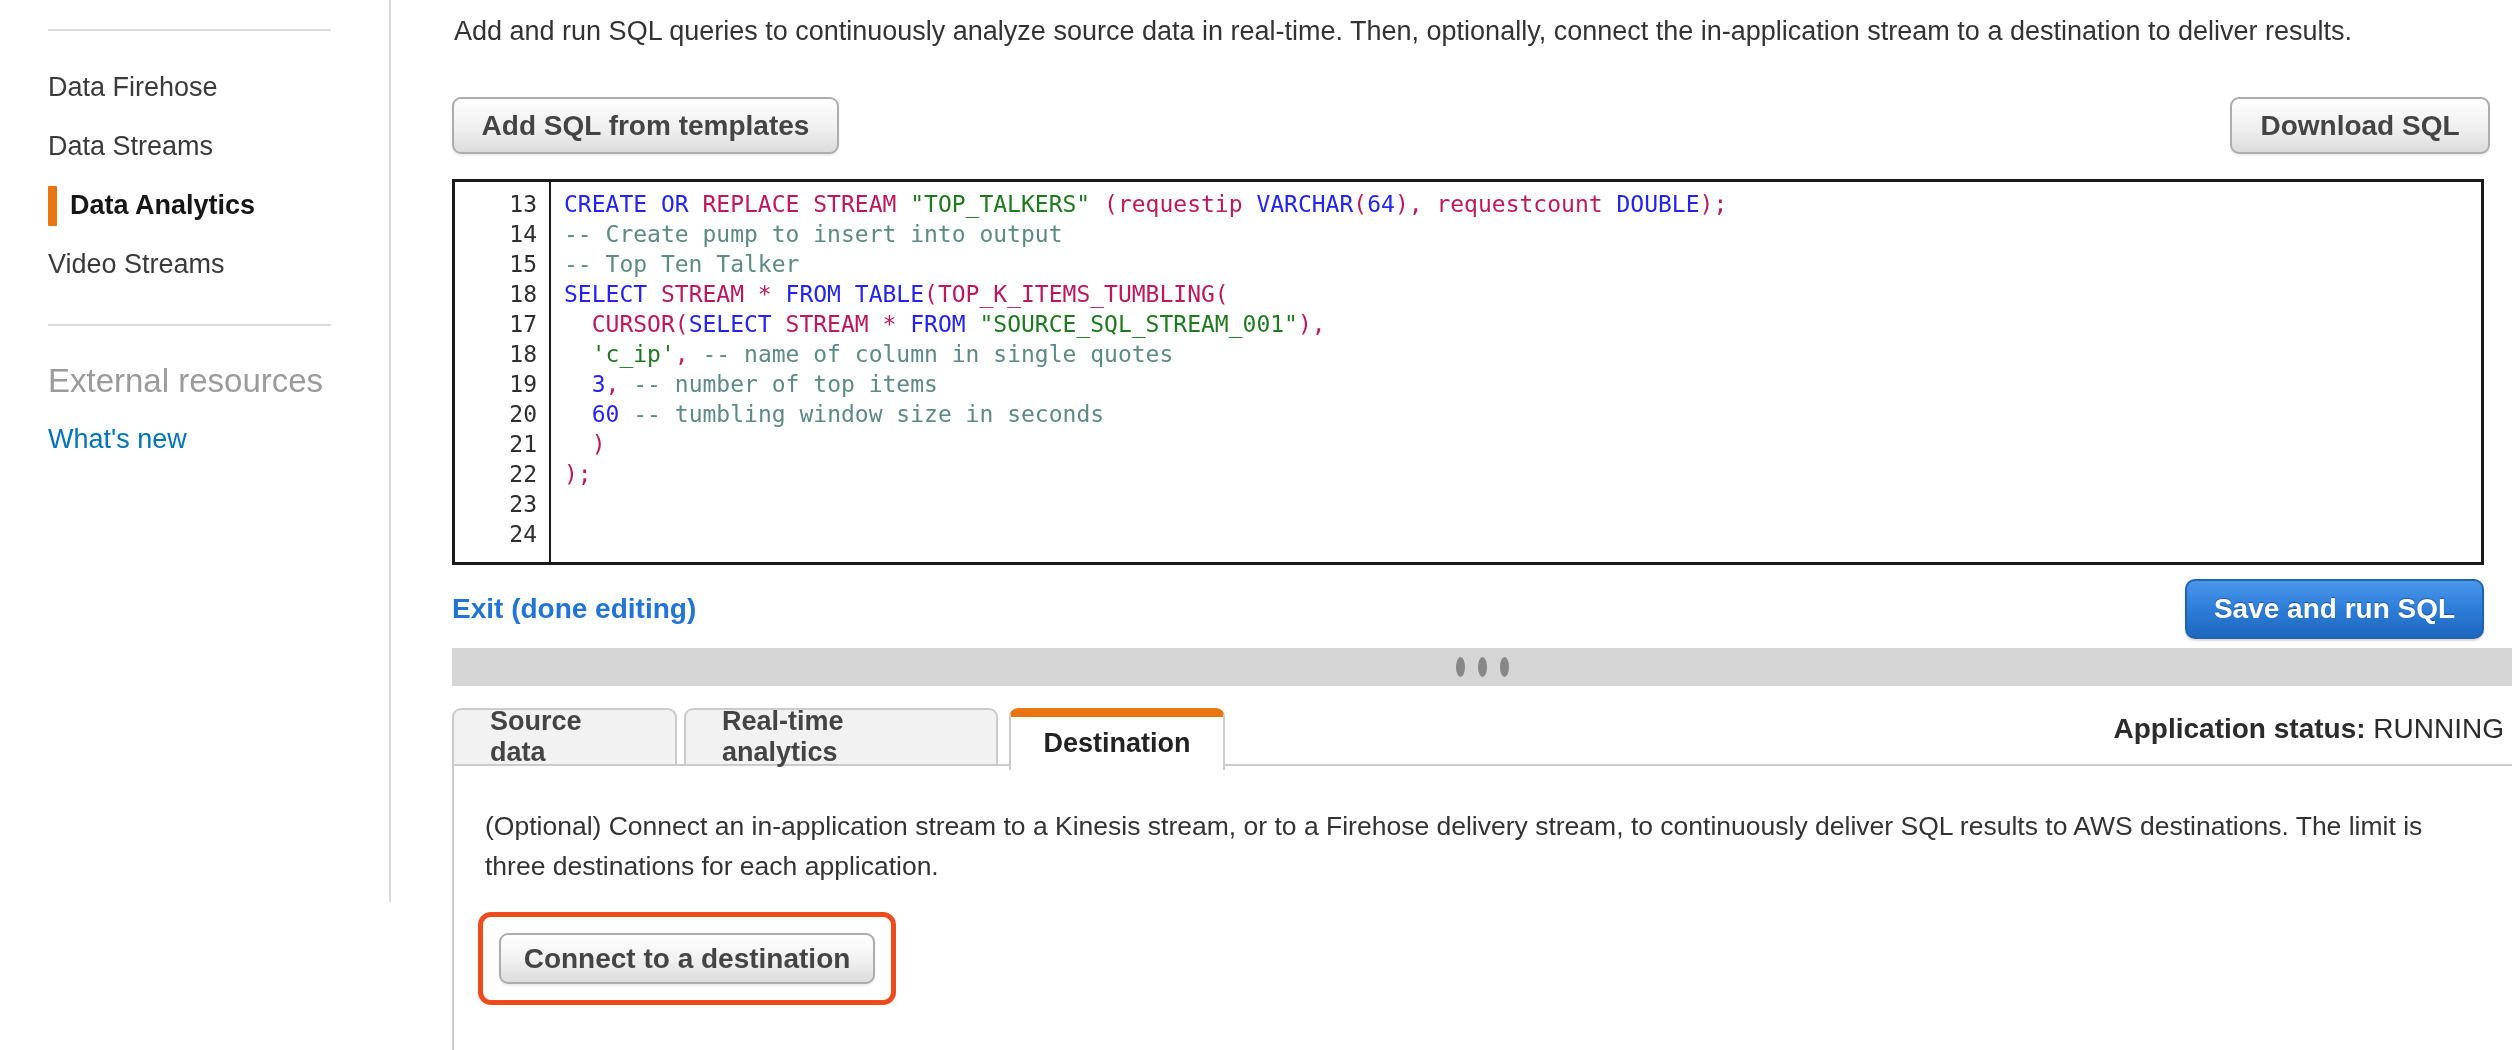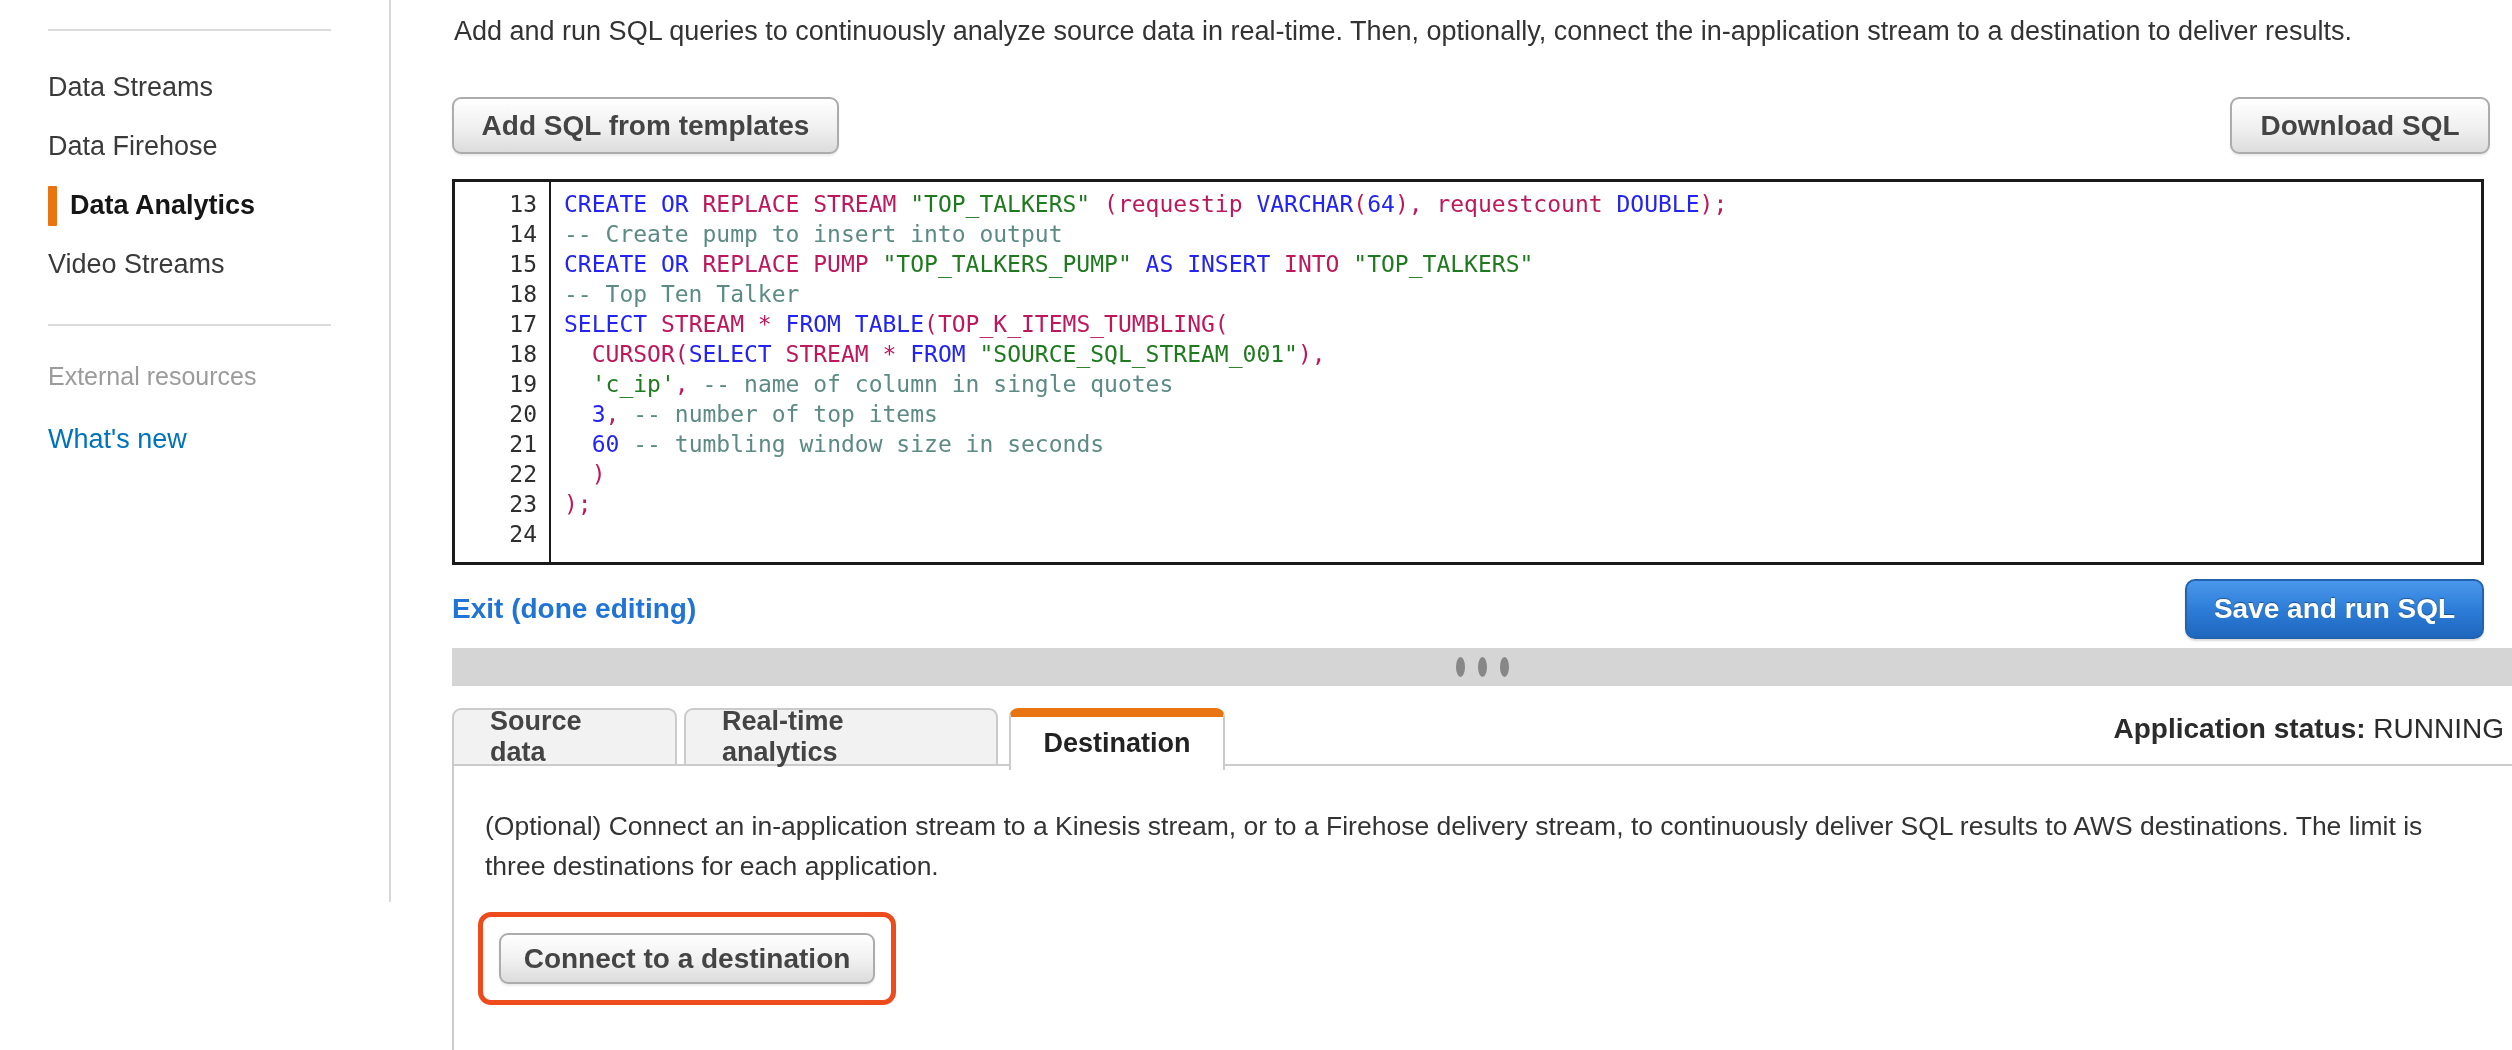--- a/index.html
+++ b/index.html
@@ -10,21 +10,21 @@
   .sidebar{position:absolute;left:0;top:0;width:389px;height:902px;background:#fff;}
   .sidebar-border{position:absolute;left:389px;top:0;width:2px;height:902px;background:#D8D8D8;}
   .side-divider{position:absolute;left:48px;width:283px;height:0;border-top:2px solid #DBDBDB;}
   .side-divider.top{top:29px;}
   .side-divider.mid{top:324px;}
   .side-nav{position:absolute;left:48px;top:58px;width:320px;}
   .side-item{height:59px;display:flex;align-items:center;font-size:27px;color:#3A3A3A;cursor:pointer;}
   .side-item .bar{display:none;width:9px;height:40px;background:#E87511;margin-right:13px;border-radius:1px;}
   .side-item.active{font-weight:bold;color:#161616;}
   .side-item.active .bar{display:block;}
-  .ext-heading{position:absolute;left:48px;top:362px;font-size:25px;color:#9B9B9B;}
+  .ext-heading{position:absolute;left:48px;top:362px;font-size:33px;color:#9B9B9B;}
   .whats-new{position:absolute;left:48px;top:424px;font-size:27px;color:#0073BB;cursor:pointer;text-decoration:none;}
 
   
   .main{position:absolute;left:452px;top:0;width:2060px;height:1050px;}
   .desc{position:absolute;left:0;top:12px;width:2060px;font-size:27px;color:#333;line-height:34px;margin:2px;}
 
   .btn{font-family:"Liberation Sans",sans-serif;font-weight:bold;cursor:pointer;box-sizing:border-box;}
   .btn.gray{background:linear-gradient(180deg,#FFFFFF 0%,#F0F0F0 55%,#DCDCDC 100%);
             border:2px solid #ACACAC;border-radius:9px;color:#444;font-size:28px;
             box-shadow:0 2px 2px rgba(0,0,0,0.08);}
@@ -82,24 +82,24 @@
 </style>
 </head>
 <body>
 
 <div class="page">
 
   <aside class="sidebar">
     <div class="side-divider top"></div>
     <nav class="side-nav" id="side-nav">
         <div class="side-item">
-          <span>Data Streams</span>
+          <span>Data Firehose</span>
         </div>
         <div class="side-item">
-          <span>Data Firehose</span>
+          <span>Data Streams</span>
         </div>
         <div class="side-item active">
           <span class="bar"></span>
           <span>Data Analytics</span>
         </div>
         <div class="side-item">
           <span>Video Streams</span>
         </div>
       </nav>
     <div class="side-divider mid"></div>
@@ -126,21 +126,20 @@
           <div class="code-line">19</div>
           <div class="code-line">20</div>
           <div class="code-line">21</div>
           <div class="code-line">22</div>
           <div class="code-line">23</div>
           <div class="code-line">24</div>
         </div>
       <div class="codearea" id="codearea">
           <div class="code-line"><span class="tok-kw">CREATE OR</span><span class="tok-pl"> REPLACE STREAM </span><span class="tok-str">"TOP_TALKERS"</span><span class="tok-pl"> (requestip </span><span class="tok-kw">VARCHAR</span><span class="tok-pl">(</span><span class="tok-num">64</span><span class="tok-pl">), requestcount </span><span class="tok-kw">DOUBLE</span><span class="tok-pl">);</span></div>
           <div class="code-line"><span class="tok-com">-- Create pump to insert into output</span></div>
-          <div class="code-line"><span class="tok-kw">CREATE OR</span><span class="tok-pl"> REPLACE PUMP </span><span class="tok-str">"TOP_TALKERS_PUMP"</span><span class="tok-pl"> </span><span class="tok-kw">AS INSERT</span><span class="tok-pl"> INTO </span><span class="tok-str">"TOP_TALKERS"</span></div>
           <div class="code-line"><span class="tok-com">-- Top Ten Talker</span></div>
           <div class="code-line"><span class="tok-kw">SELECT</span><span class="tok-pl"> STREAM * </span><span class="tok-kw">FROM TABLE</span><span class="tok-pl">(TOP_K_ITEMS_TUMBLING(</span></div>
           <div class="code-line"><span class="tok-pl">  CURSOR(</span><span class="tok-kw">SELECT</span><span class="tok-pl"> STREAM * </span><span class="tok-kw">FROM</span><span class="tok-pl"> </span><span class="tok-str">"SOURCE_SQL_STREAM_001"</span><span class="tok-pl">),</span></div>
           <div class="code-line"><span class="tok-pl">  </span><span class="tok-str">'c_ip'</span><span class="tok-pl">, </span><span class="tok-com">-- name of column in single quotes</span></div>
           <div class="code-line"><span class="tok-pl">  </span><span class="tok-num">3</span><span class="tok-pl">, </span><span class="tok-com">-- number of top items</span></div>
           <div class="code-line"><span class="tok-pl">  </span><span class="tok-num">60</span><span class="tok-pl"> </span><span class="tok-com">-- tumbling window size in seconds</span></div>
           <div class="code-line"><span class="tok-pl">  )</span></div>
           <div class="code-line"><span class="tok-pl">);</span></div>
           <div class="code-line">&nbsp;</div>
         </div>

